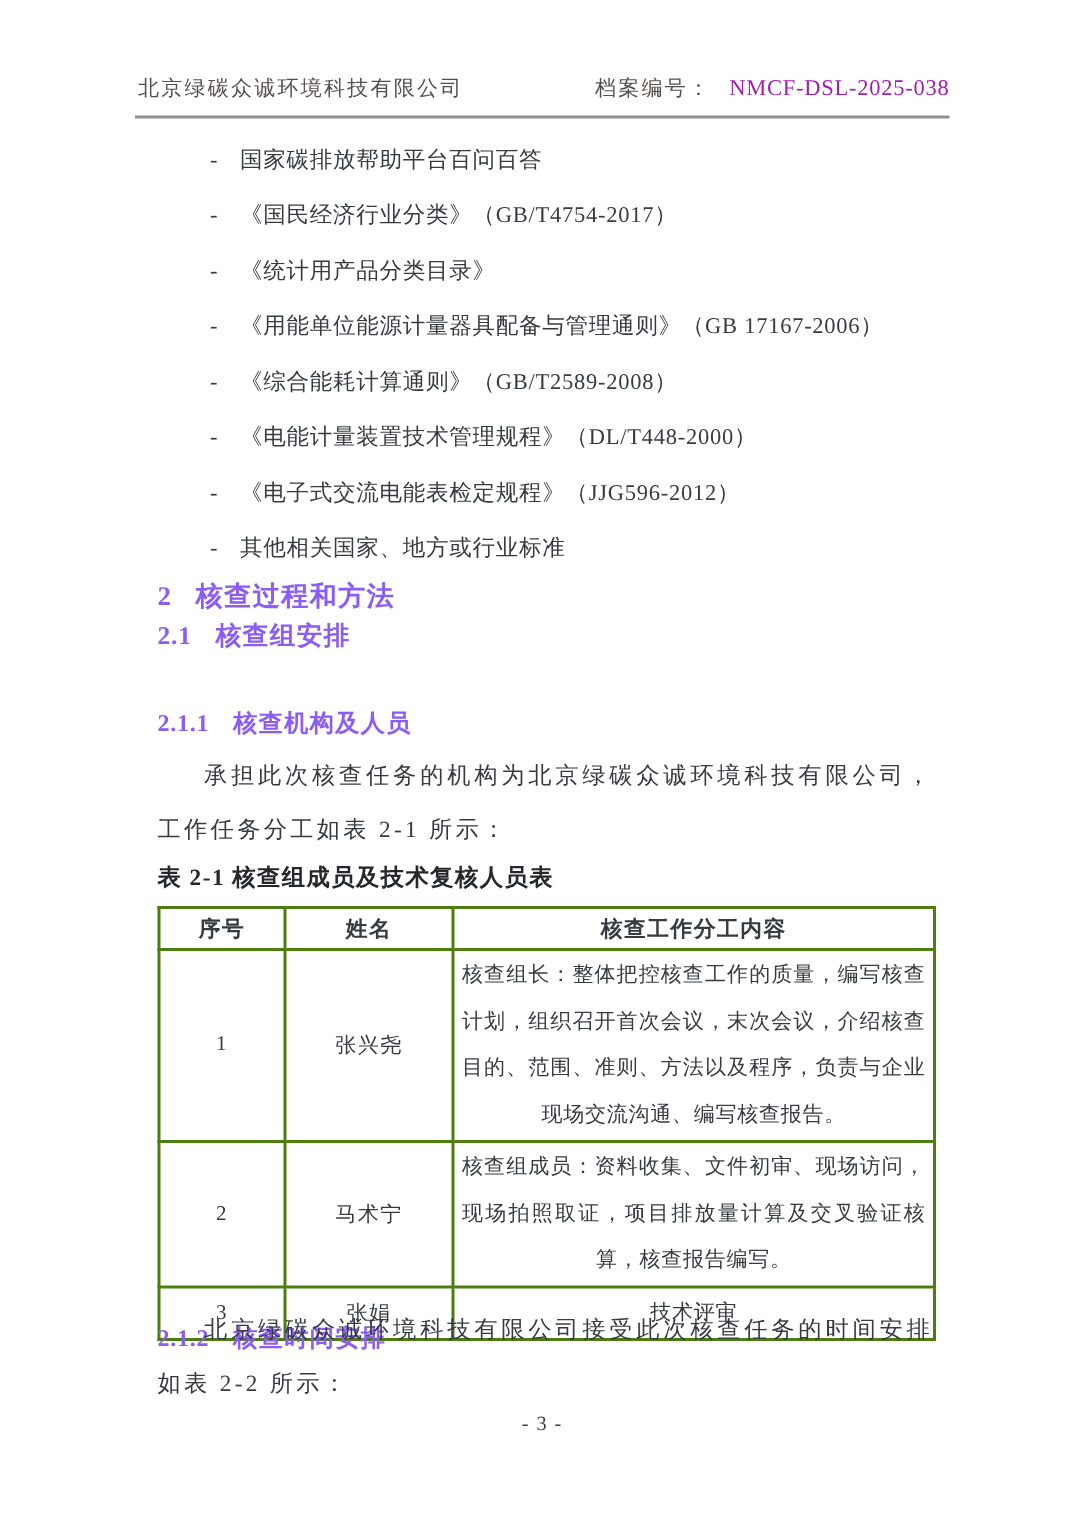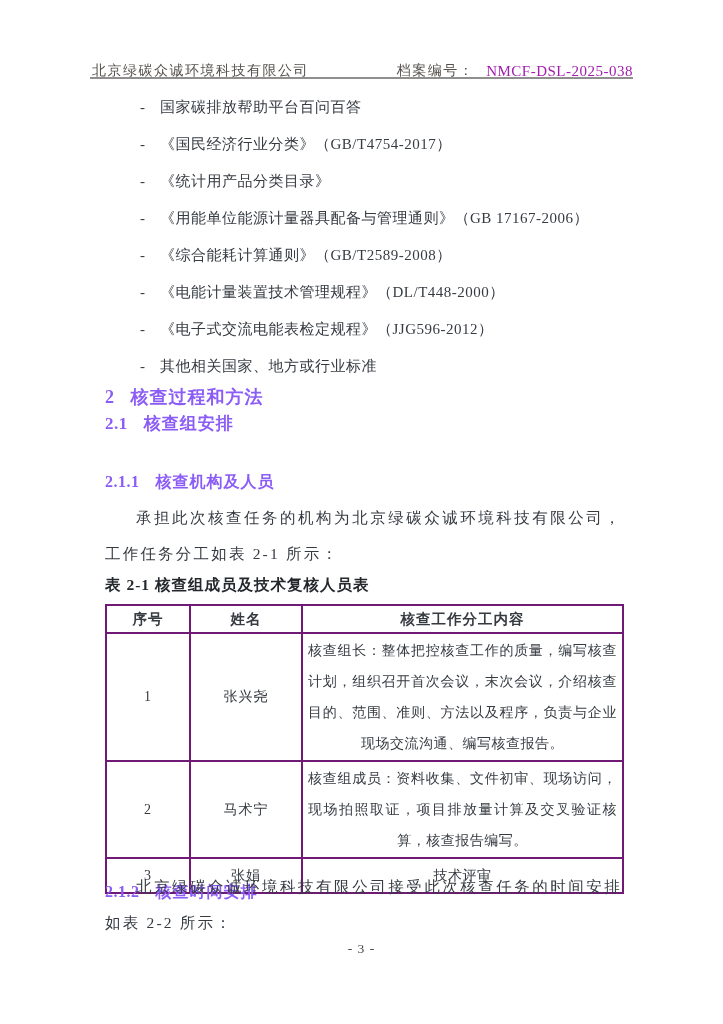--- a/index.html
+++ b/index.html
@@ -7,21 +7,21 @@
     width:723px; height:1024px;
     font-family:"Liberation Serif","DejaVu Serif",serif;
     color:#363b42;
     position:relative;
     overflow:hidden;
   }
   .page { position:absolute; left:0; top:0; width:723px; height:1024px; background:#ffffff; }
 
   
   .hdr {
-    position:absolute; left:92px; top:62px; width:541px;
+    position:absolute; left:92px; top:50px; width:541px;
     display:flex; justify-content:space-between; align-items:baseline;
     font-size:14px; color:#55504c; letter-spacing:1.5px;
   }
   .hdr-right { display:flex; gap:12px; align-items:flex-end; }
   .hdr-num { letter-spacing:0.5px; font-size:15px; color:#a21caf; }
   .hdr-rule { position:absolute; left:90px; top:77px; width:543px; height:2px; background:#8f8f8f; }
 
   
   .ref-list { position:absolute; left:105px; top:96px; width:517px; }
   .ref-item {
@@ -51,21 +51,21 @@
   
   .tbl-caption {
     position:absolute; left:105px; top:575px; width:517px;
     font-weight:bold; font-size:15.5px; color:#24282c; letter-spacing:1px;
   }
   table.members {
     position:absolute; left:105px; top:604px; width:517px;
     border-collapse:collapse; table-layout:fixed;
     font-size:14px; color:#363b42;
   }
-  table.members th, table.members td { border:2px solid #701a75; padding:1px 5px; }
+  table.members th, table.members td { border:2px solid #4d7c0f; padding:1px 5px; }
   table.members th { font-weight:bold; text-align:center; height:24px; font-size:14.5px; letter-spacing:1px; }
   td.c-center { text-align:center; vertical-align:middle; letter-spacing:1px; }
   td.c-duty {
     text-align:justify; text-align-last:center;
     line-height:31px; letter-spacing:0.5px; padding:2px 6px;
   }
   td.c-duty.single { text-align:center; }
   tr.short td { height:24px; }
 
   

